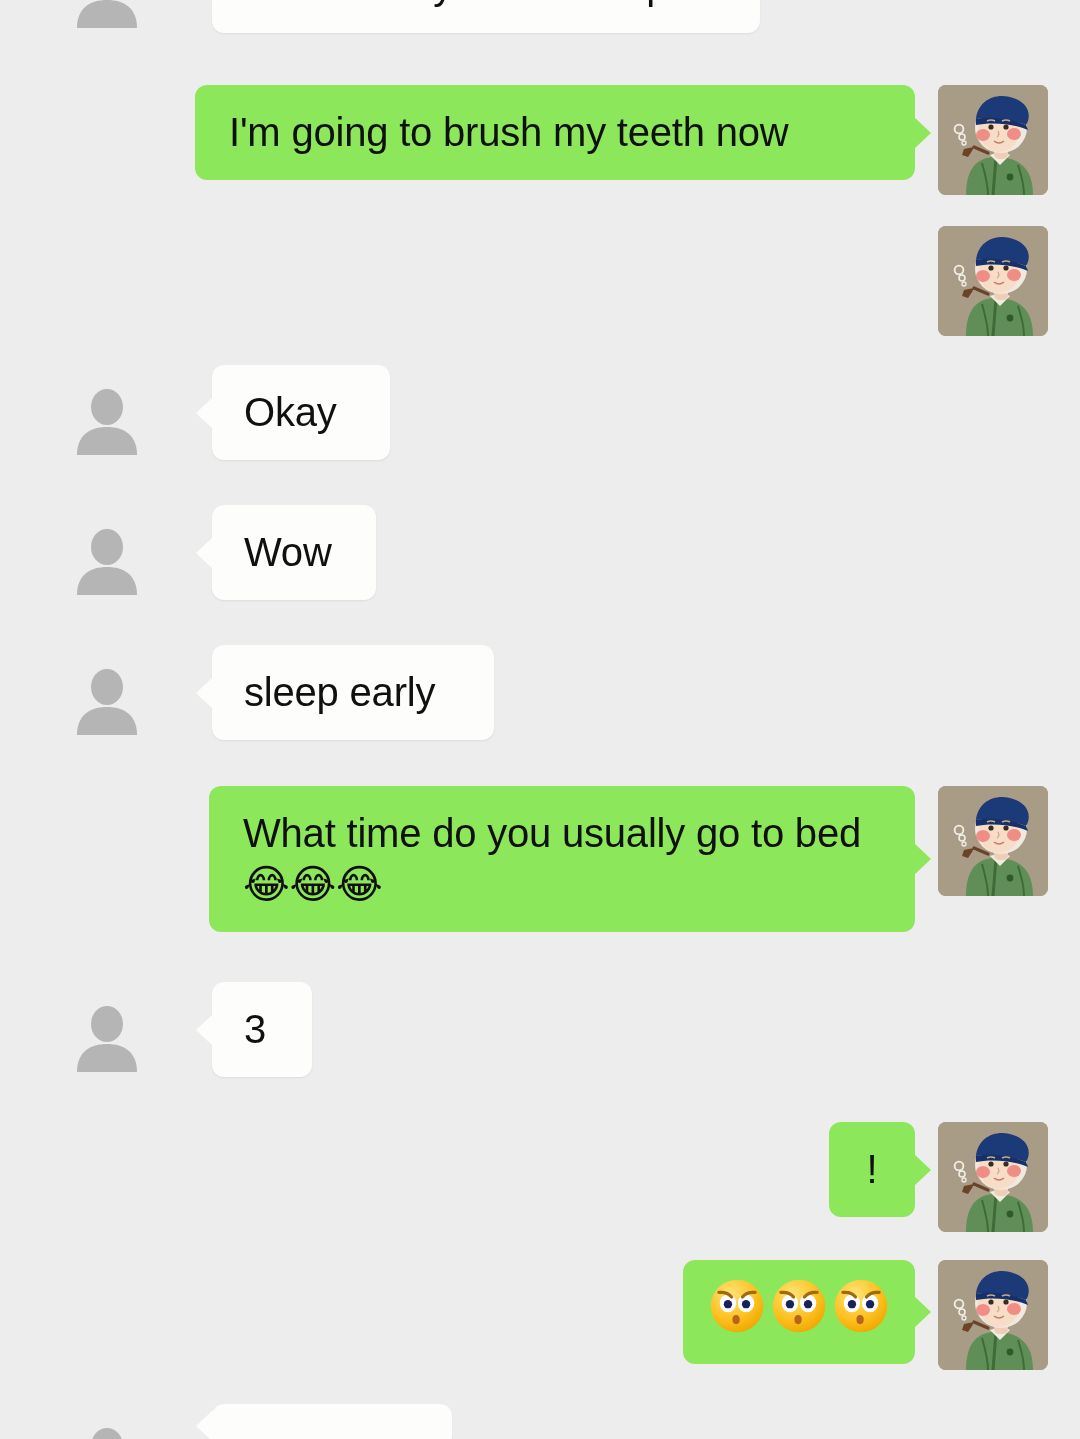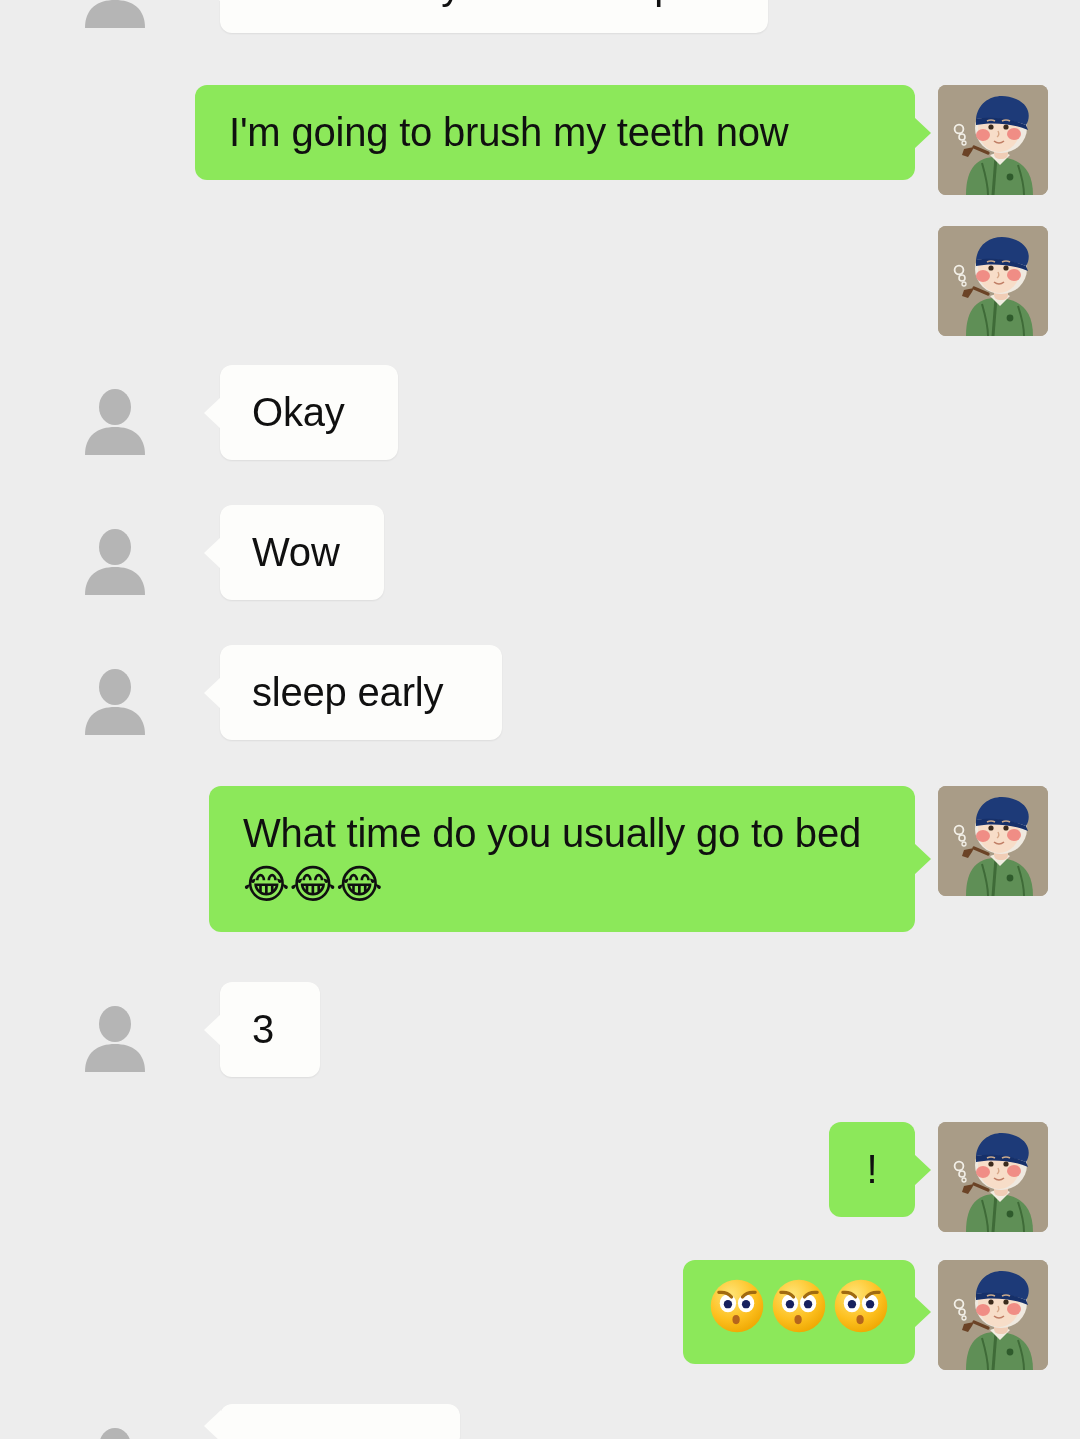--- a/index.html
+++ b/index.html
@@ -18,21 +18,21 @@
     background: #ededed;
     overflow: hidden;
   }
 
   
   .msg-row {
     position: absolute;
     display: flex;
     align-items: flex-start;
   }
-  .msg-row.incoming { left: 0; margin-left: 8px; }
+  .msg-row.incoming { left: 0; }
   .msg-row.outgoing { right: 0; flex-direction: row-reverse; justify-content: space-between; }
 
   
   .avatar {
     width: 110px;
     height: 110px;
     flex: 0 0 110px;
     position: relative;
   }
   .avatar-photo {

